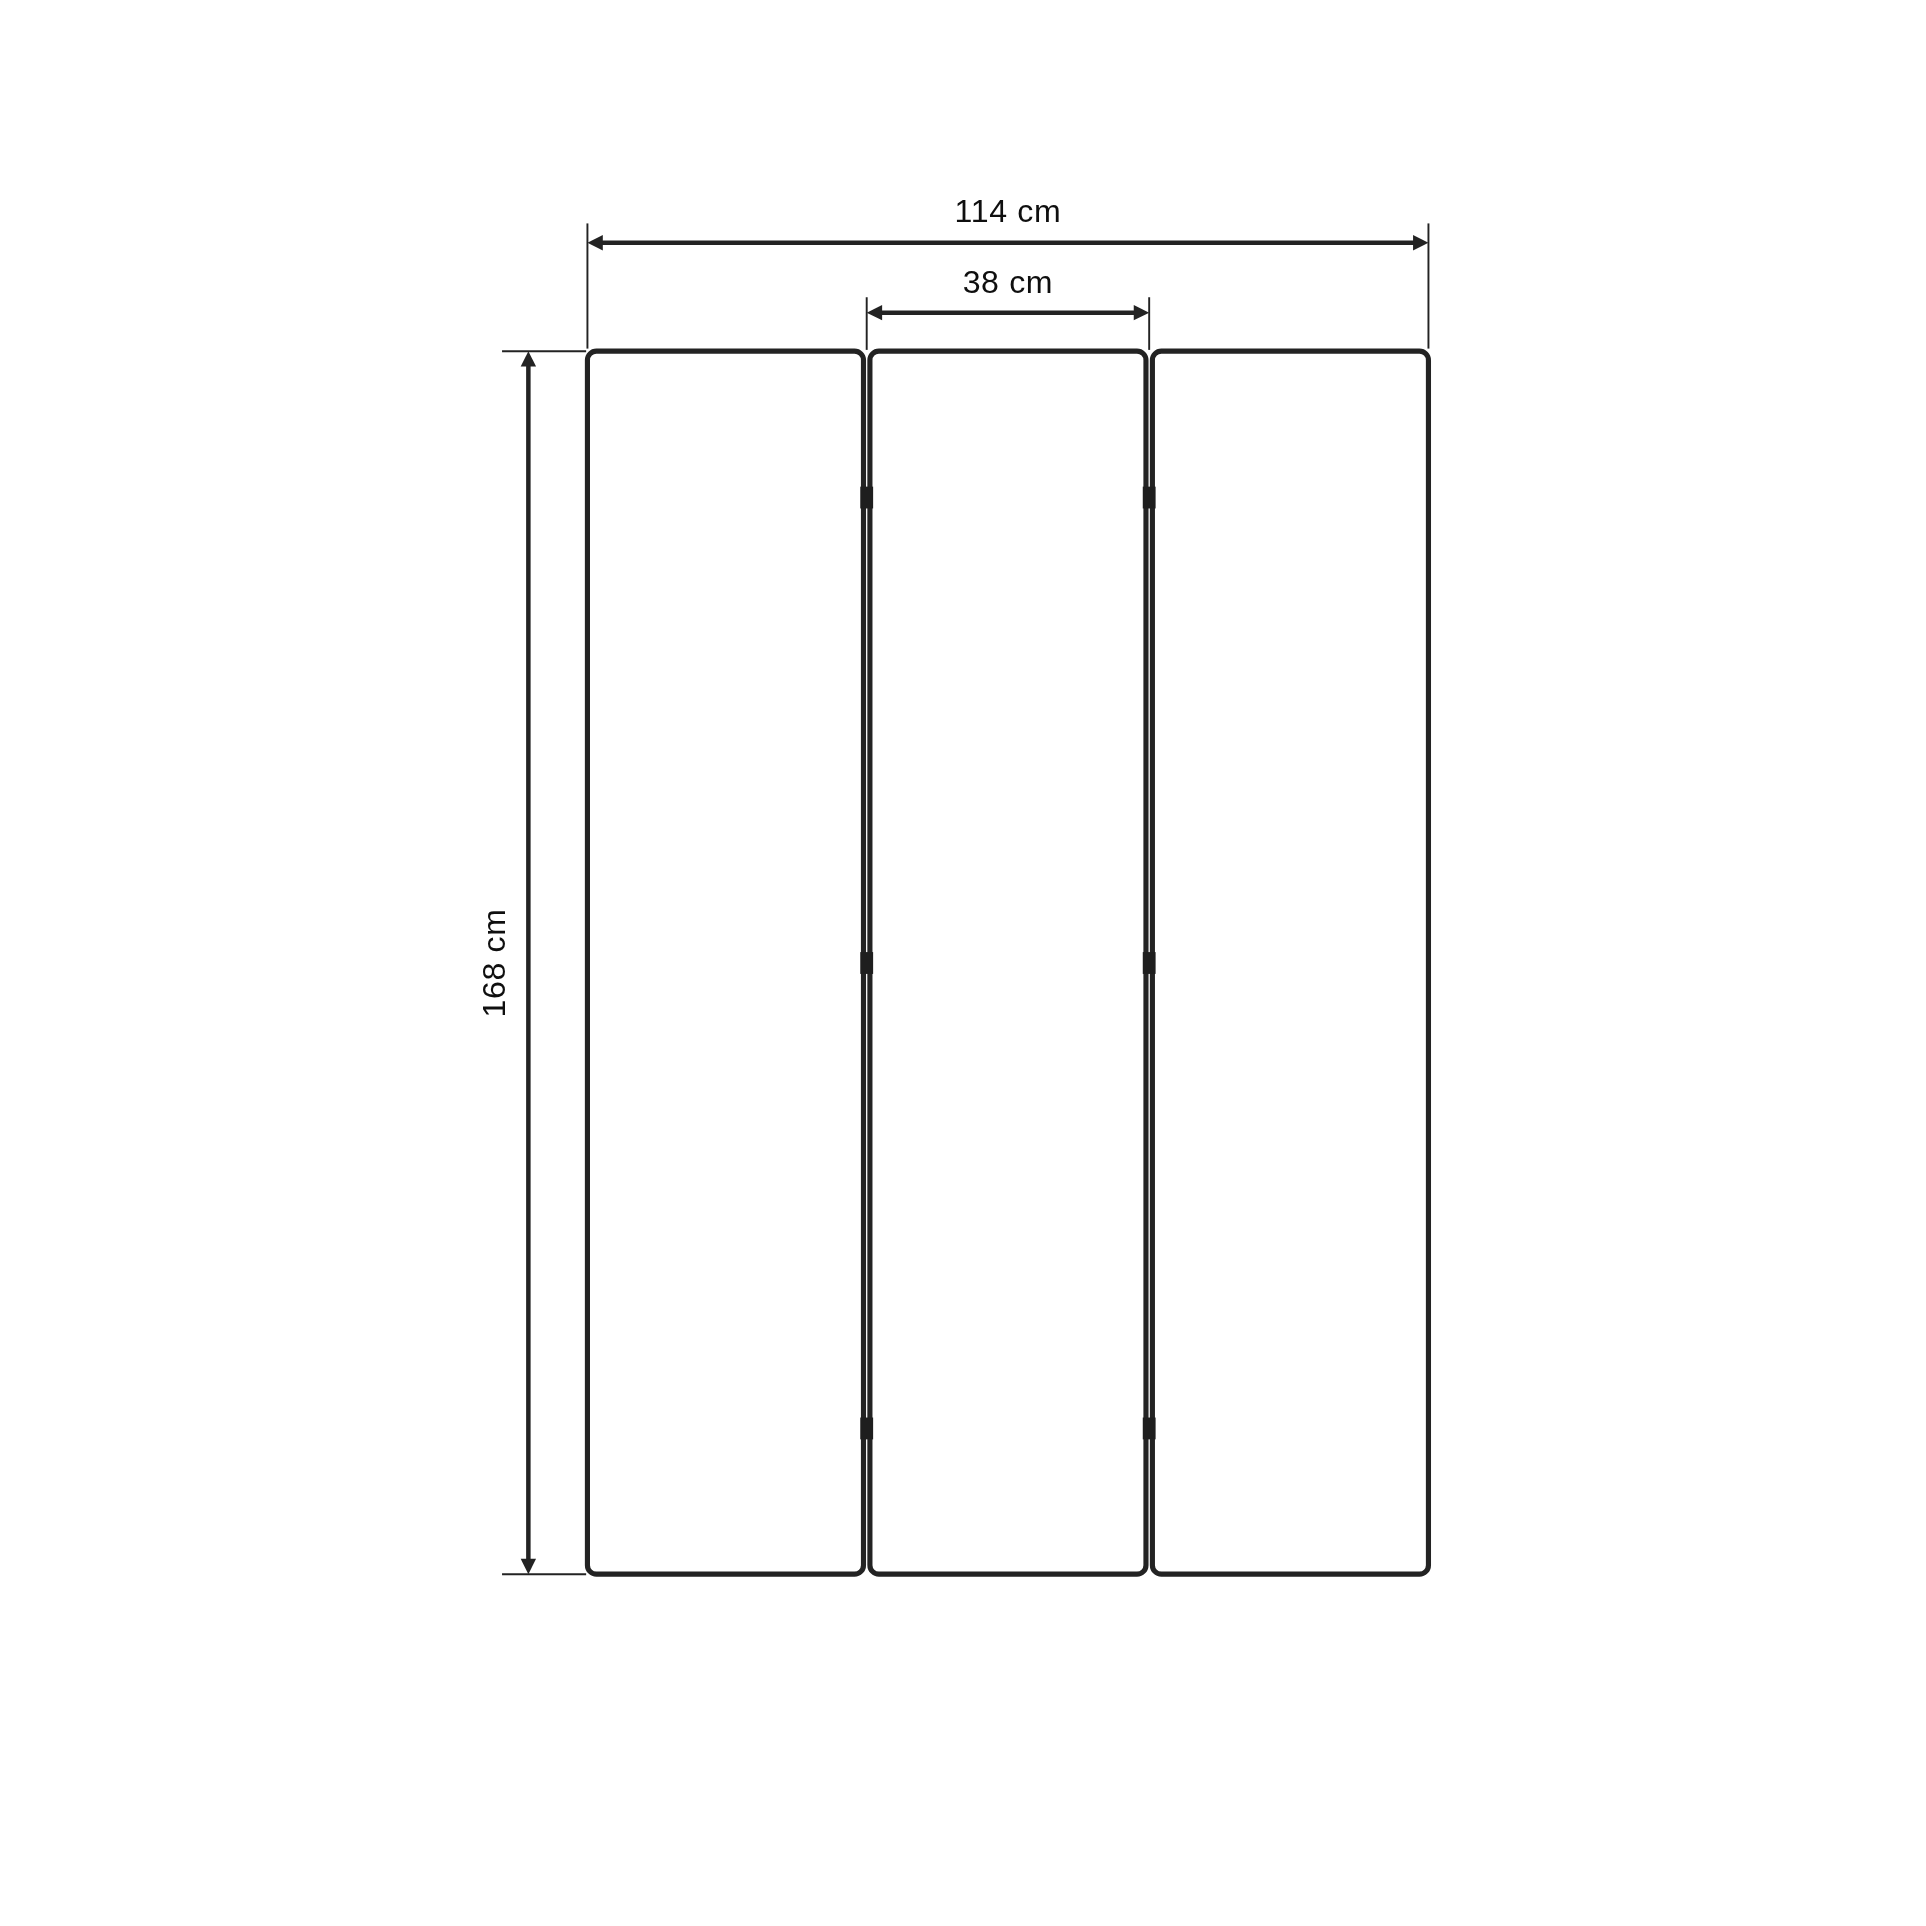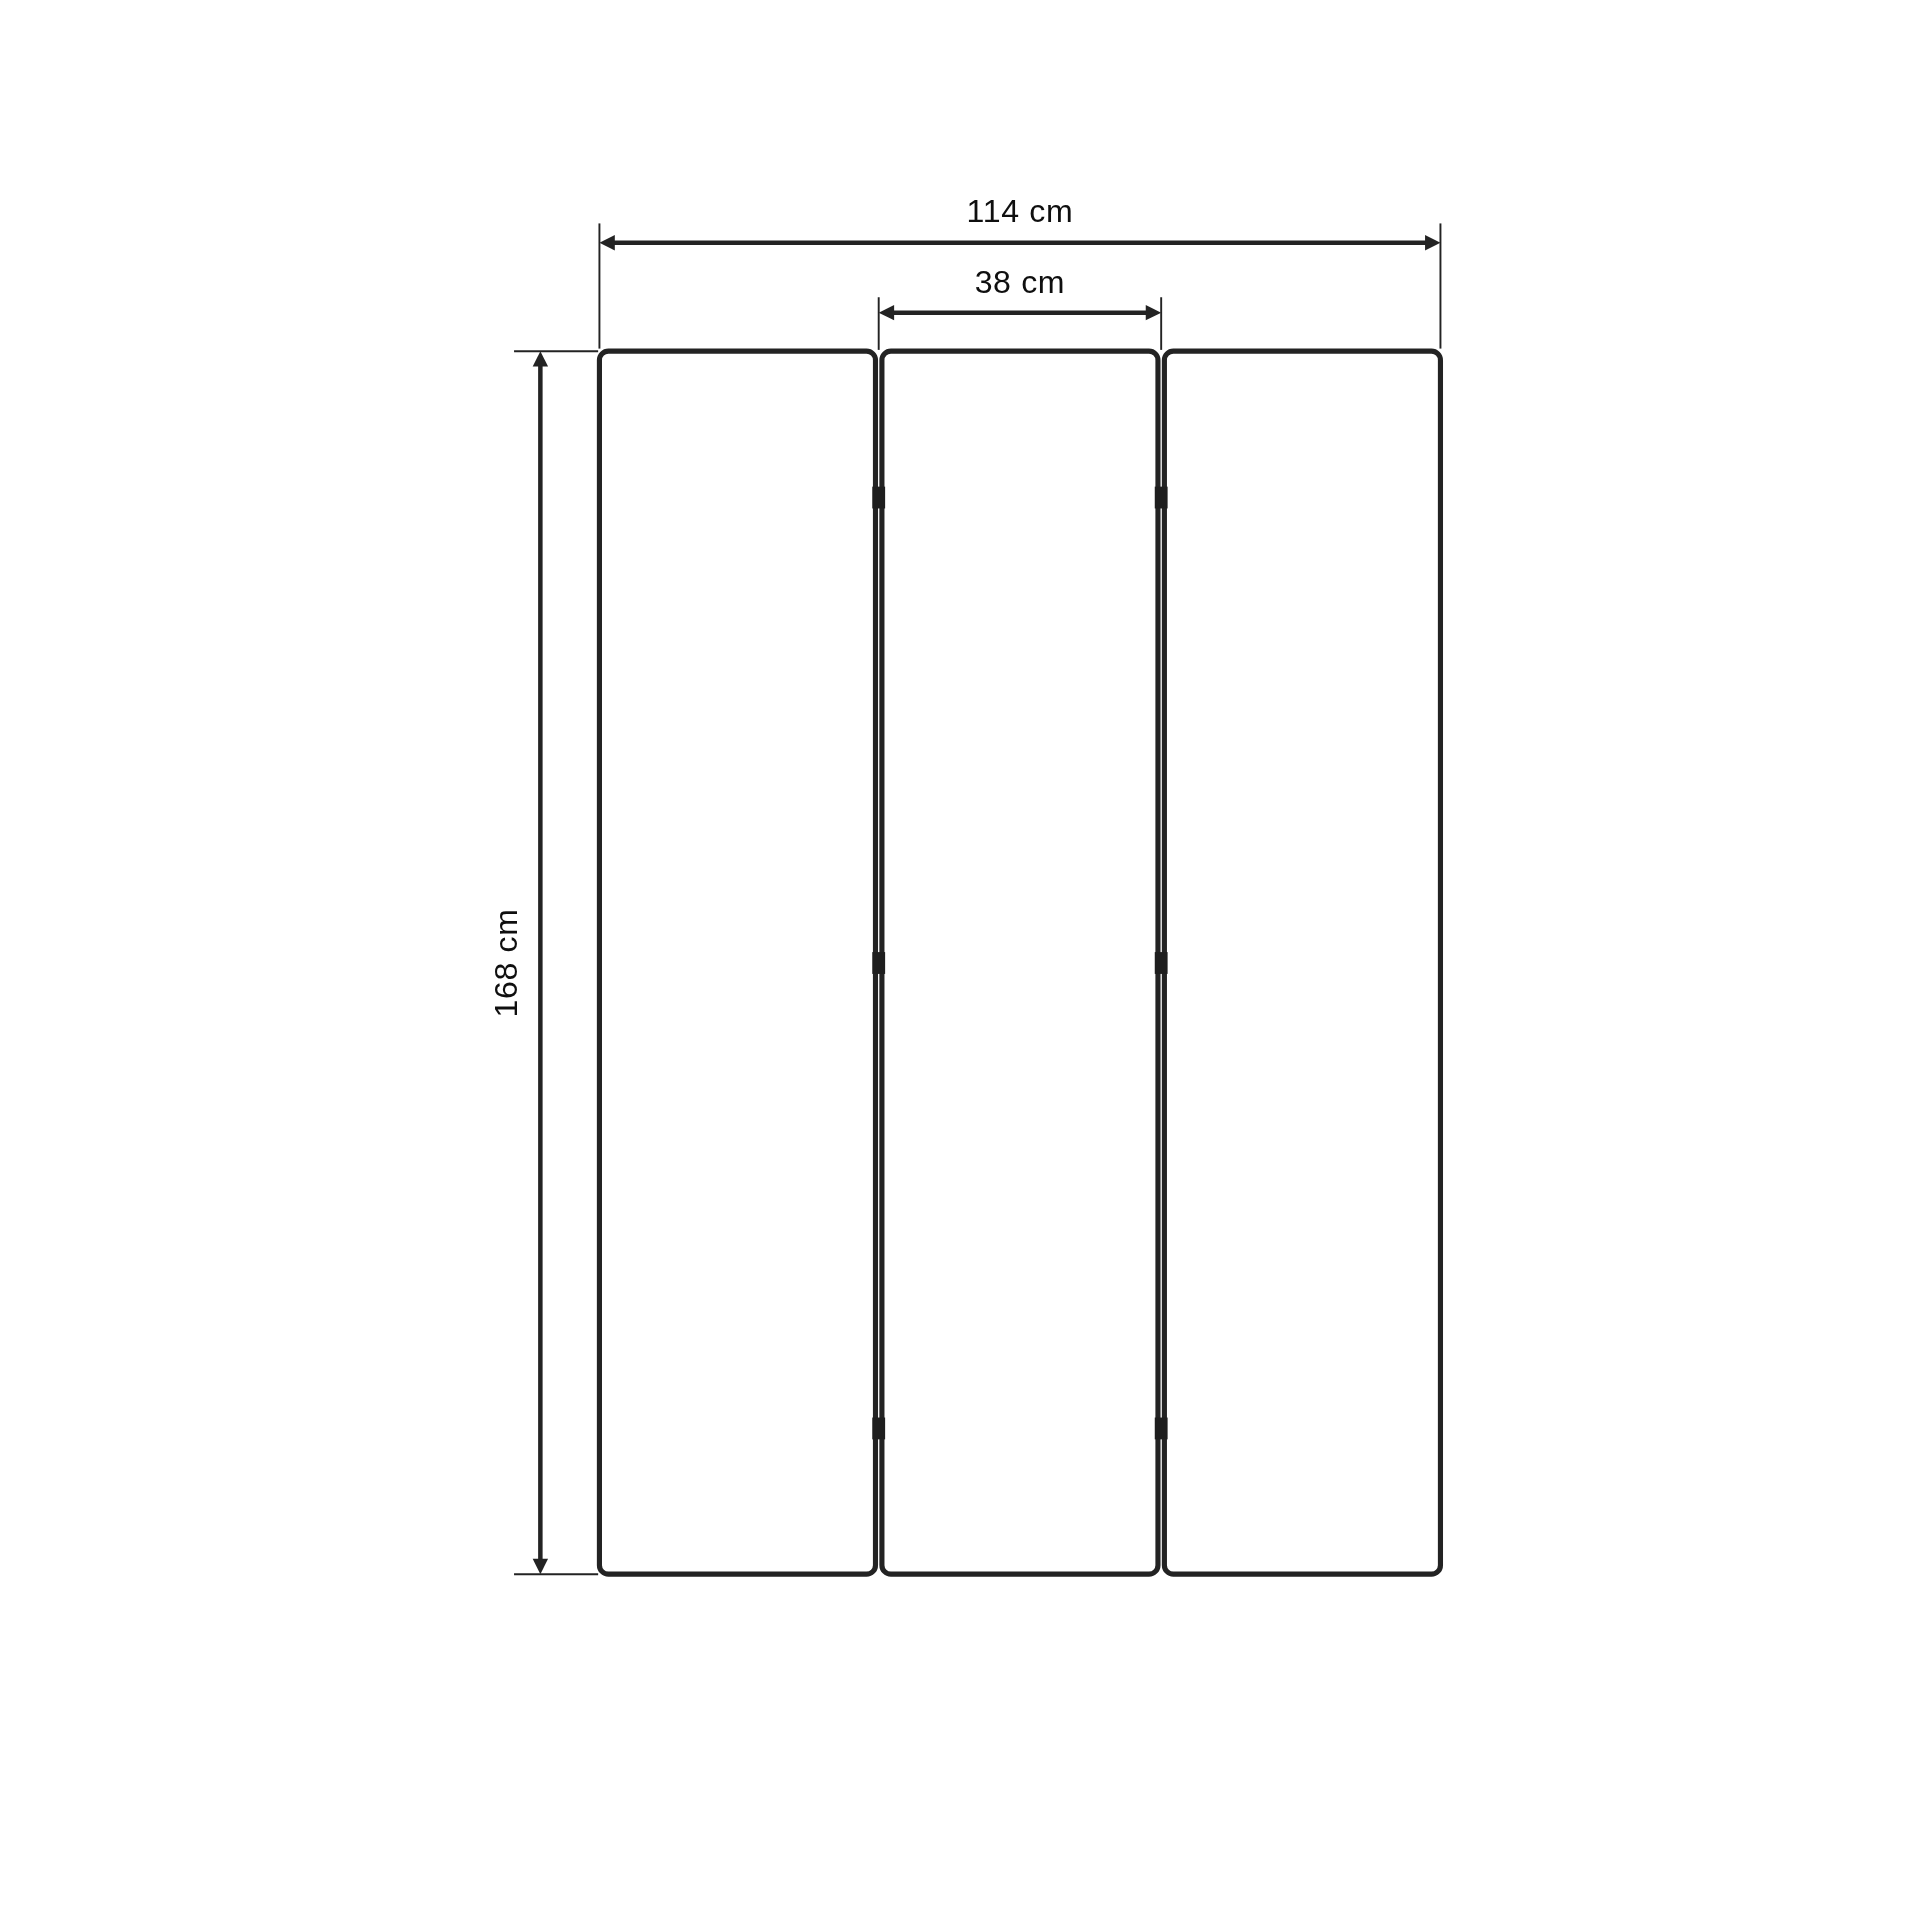--- a/index.html
+++ b/index.html
@@ -6,21 +6,20 @@
     margin: 0;
     padding: 0;
     background: #ffffff;
   }
   .canvas {
     position: relative;
     width: 1890px;
     height: 1926px;
     background: #ffffff;
     overflow: hidden;
-    padding-left: 12px;
   }
   svg { display: block; }
   .dim-label {
     font-family: "Liberation Sans", "DejaVu Sans", sans-serif;
     font-size: 50px;
     font-weight: 400;
     fill: #0f0f0f;
     letter-spacing: 1px;
   }
   .panel {

